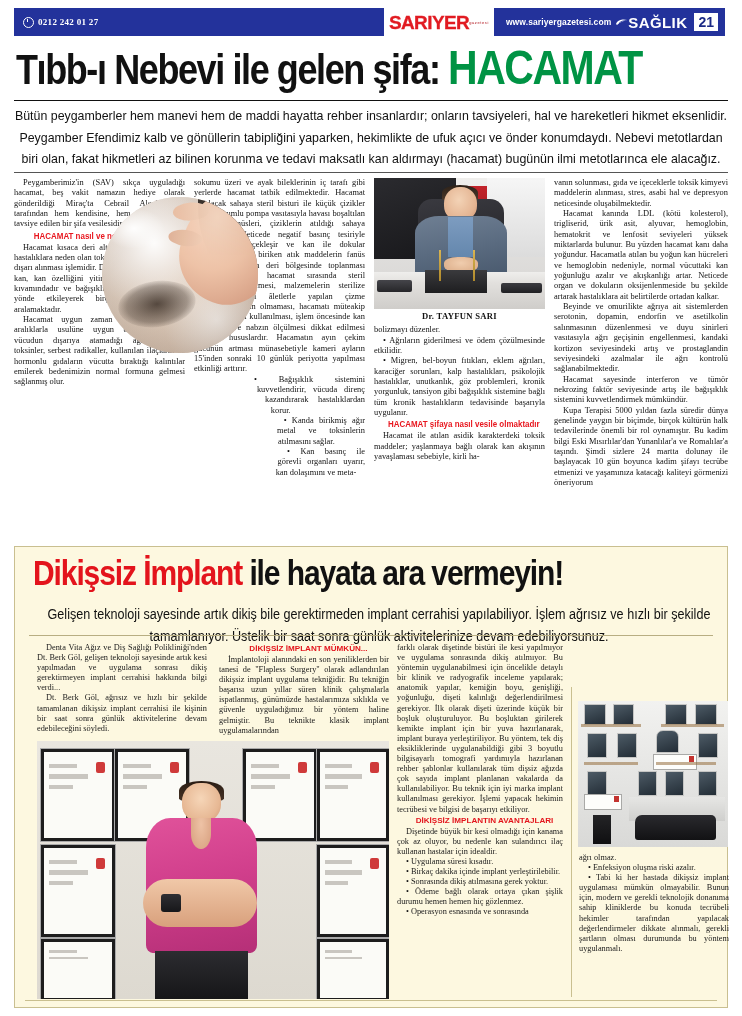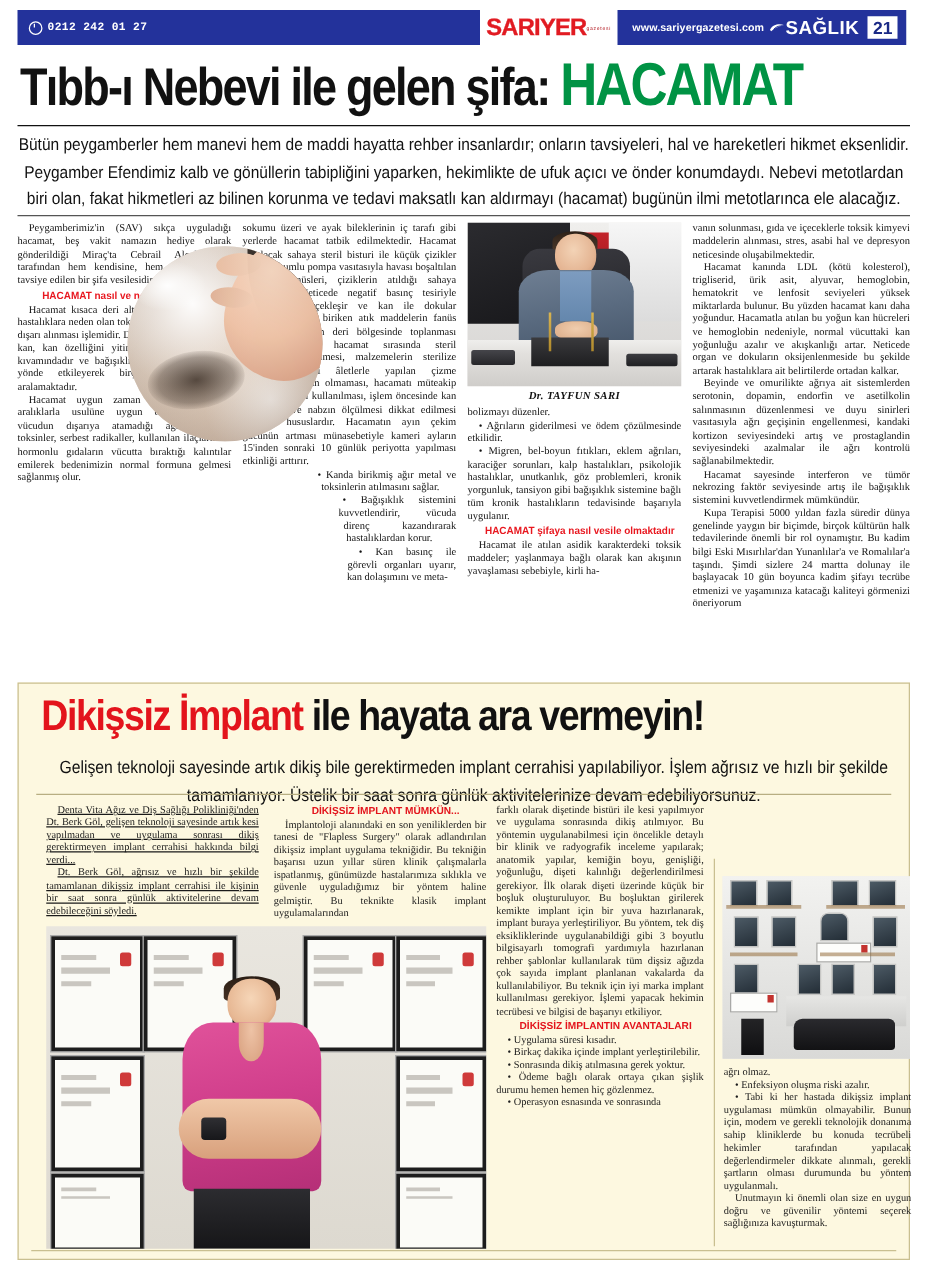--- a/index.html
+++ b/index.html
@@ -15,21 +15,21 @@
   .page{width:742px;height:1016px;position:relative;box-sizing:border-box;}
 
   
   .masthead{
     position:absolute;left:14px;top:8px;width:714px;height:28px;
     background:#23329b;
     display:flex;align-items:center;
   }
   .mh-phone{
     display:flex;align-items:center;gap:4px;
-    color:#fff;font-family:Liberation Mono, monospace;
+    color:#fff;font-family:Liberation Serif, serif;
     font-size:9px;font-weight:bold;letter-spacing:.3px;
     margin-left:9px;
   }
   .phone-ico{
     width:9px;height:9px;border:1.1px solid #fff;border-radius:50%;
     display:inline-block;position:relative;
   }
   .phone-ico::after{
     content:"";position:absolute;left:3.2px;top:1.3px;
     width:1.1px;height:3.3px;background:#fff;
@@ -256,21 +256,21 @@
     position:absolute;left:2%;top:78%;width:20%;height:9%;
     background:linear-gradient(180deg,#45454a,#262629);border-radius:2px;
   }
   .doc-book{
     position:absolute;left:74%;top:80%;width:24%;height:8%;
     background:linear-gradient(180deg,#3c3c40,#202023);border-radius:2px;
   }
   .doc-caption{
     font-family:"Liberation Serif",serif;
     font-size:8.6px;font-weight:bold;text-align:center;
-    letter-spacing:.3px;margin:1px 0 4px 0;color:#111;font-style:italic;
+    letter-spacing:.3px;margin:1px 0 4px 0;color:#111;
   }
 
   
   .ad{
     position:absolute;left:14px;top:546px;width:714px;height:462px;
     background:#fdf8e0;
     border:1px solid #c9bf90;
     box-sizing:border-box;
   }
   .ad-head{
@@ -297,21 +297,21 @@
     text-align:justify;color:#1a1a1a;
   }
   .ad-col p{margin:0;text-indent:9px;}
   .ad-col p.noind{text-indent:0;}
   .ad-sub{
     font-family:"Liberation Sans",sans-serif;
     font-weight:bold;font-size:8.1px;line-height:12px;
     color:#e3141c;text-align:center;text-indent:0;
     margin:4px 0 1px 0;
   }
-  #adcol1{left:22px;top:96px;width:170px;text-decoration:underline;}
+  #adcol1{left:22px;top:96px;width:170px;}
   #adcol2{left:204px;top:96px;width:170px;}
   #adcol3{left:382px;top:96px;width:166px;}
   #adcol4{left:564px;top:142px;width:150px;}
 
   
   .photo-diplomas{
     position:absolute;left:22px;top:194px;width:352px;height:258px;
     background:linear-gradient(180deg,#e9e6df 0%,#ddd9d0 100%);
     overflow:hidden;
   }
@@ -454,22 +454,22 @@
       <p>Peygamberimiz'in (SAV) sıkça uyguladığı hacamat, beş vakit namazın hediye olarak gönderildiği Miraç'ta Cebrail Aleyhisselam tarafından hem kendisine, hem de ümmetine tavsiye edilen bir şifa vesilesidir.</p>
       <p class="subhead">HACAMAT nasıl ve ne zaman yapılır?</p>
       <p>Hacamat kısaca deri altında birikmiş, vücutta hastalıklara neden olan toksik kanın vakumlanarak dışarı alınması işlemidir. Deri altında birikmiş olan kan, kan özelliğini yitirmiş koyu renkli pelte kıvamındadır ve bağışıklık sistemimizi olumsuz yönde etkileyerek birçok hastalığa kapı aralamaktadır.</p>
       <p>Hacamat uygun zaman dilimlerinde belli aralıklarla usulüne uygun olarak yapılırsa, vücudun dışarıya atamadığı ağır metaller, toksinler, serbest radikaller, kullanılan ilaçların ve hormonlu gıdaların vücutta bıraktığı kalıntılar emilerek bedenimizin normal formuna gelmesi sağlanmış olur.</p>
       <div class="wrap-left"></div>
     </div>
 
     <div class="col" id="col2">
       <p class="noind">sokumu üzeri ve ayak bileklerinin iç tarafı gibi yerlerde hacamat tatbik edilmektedir. Hacamat yapılacak sahaya steril bisturi ile küçük çizikler atılır. Vakumlu pompa vasıtasıyla havası boşaltılan hacamat fanüsleri, çiziklerin atıldığı sahaya yerleştirilir. Neticede negatif basınç tesiriyle vakumlama gerçekleşir ve kan ile dokular arasındaki sıvıda biriken atık maddelerin fanüs içine doğru şişen deri bölgesinde toplanması sağlanır. Tabiki hacamat sırasında steril eldivenlerin giyilmesi, malzemelerin sterilize edilmesi, kesici âletlerle yapılan çizme işlemlerinin derin olmaması, hacamatı müteakip antiseptik krem kullanılması, işlem öncesinde kan basıncının ve nabzın ölçülmesi dikkat edilmesi gereken hususlardır. Hacamatın ayın çekim gücünün artması münasebetiyle kameri ayların 15'inden sonraki 10 günlük periyotta yapılması etkinliği arttırır.</p>
       <div class="wrap-right"></div>
+      <p>• Bağışıklık sistemini kuvvetlendirir, vücuda direnç kazandırarak hastalıklardan korur.</p>
       <p>• Kanda birikmiş ağır metal ve toksinlerin atılmasını sağlar.</p>
-      <p>• Bağışıklık sistemini kuvvetlendirir, vücuda direnç kazandırarak hastalıklardan korur.</p>
       <p>• Kan basınç ile görevli organları uyarır, kan dolaşımını ve meta-</p>
     </div>
 
     <div class="col" id="col3">
       <div class="doc-photo">
         <div class="doc-bg-dark"></div>
         <div class="doc-bg-red"></div>
         <div class="doc-bg-white"></div>
         <div class="doc-chair"></div>
         <div class="doc-hair"></div>
@@ -516,20 +516,21 @@
     </div>
 
     <div class="ad-col" id="adcol2">
       <p class="ad-sub">DİKİŞSİZ İMPLANT MÜMKÜN...</p>
       <p>İmplantoloji alanındaki en son yeniliklerden bir tanesi de "Flapless Surgery" olarak adlandırılan dikişsiz implant uygulama tekniğidir. Bu tekniğin başarısı uzun yıllar süren klinik çalışmalarla ispatlanmış, günümüzde hastalarımıza sıklıkla ve güvenle uyguladığımız bir yöntem haline gelmiştir. Bu teknikte klasik implant uygulamalarından</p>
     </div>
 
     <div class="ad-col" id="adcol3">
       <p class="noind">farklı olarak dişetinde bistüri ile kesi yapılmıyor ve uygulama sonrasında dikiş atılmıyor. Bu yöntemin uygulanabilmesi için öncelikle detaylı bir klinik ve radyografik inceleme yapılarak; anatomik yapılar, kemiğin boyu, genişliği, yoğunluğu, dişeti kalınlığı değerlendirilmesi gerekiyor. İlk olarak dişeti üzerinde küçük bir boşluk oluşturuluyor. Bu boşluktan girilerek kemikte implant için bir yuva hazırlanarak, implant buraya yerleştiriliyor. Bu yöntem, tek diş eksikliklerinde uygulanabildiği gibi 3 boyutlu bilgisayarlı tomografi yardımıyla hazırlanan rehber şablonlar kullanılarak tüm dişsiz ağızda çok sayıda implant planlanan vakalarda da kullanılabiliyor. Bu teknik için iyi marka implant kullanılması gerekiyor. İşlemi yapacak hekimin tecrübesi ve bilgisi de başarıyı etkiliyor.</p>
       <p class="ad-sub">DİKİŞSİZ İMPLANTIN AVANTAJLARI</p>
+      <p>Dişetinde büyük bir kesi olmadığı için kanama çok az oluyor, bu nedenle kan sulandırıcı ilaç kullanan hastalar için idealdir.</p>
       <p>• Uygulama süresi kısadır.</p>
       <p>• Birkaç dakika içinde implant yerleştirilebilir.</p>
       <p>• Sonrasında dikiş atılmasına gerek yoktur.</p>
       <p>• Ödeme bağlı olarak ortaya çıkan şişlik durumu hemen hemen hiç gözlenmez.</p>
       <p>• Operasyon esnasında ve sonrasında</p>
     </div>
 
     <div class="ad-inner-rule"></div>
 
     <div class="photo-building">
@@ -554,21 +555,20 @@
       <div class="sign" style="left:4%;top:64%;width:24%;height:9%;"></div>
       <div class="garage"></div>
       <div class="door"></div>
       <div class="van"></div>
     </div>
 
     <div class="ad-col" id="adcol4" style="top:306px;">
       <p class="noind">ağrı olmaz.</p>
       <p>• Enfeksiyon oluşma riski azalır.</p>
       <p>• Tabi ki her hastada dikişsiz implant uygulaması mümkün olmayabilir. Bunun için, modern ve gerekli teknolojik donanıma sahip kliniklerde bu konuda tecrübeli hekimler tarafından yapılacak değerlendirmeler dikkate alınmalı, gerekli şartların olması durumunda bu yöntem uygulanmalı.</p>
-      <p>Unutmayın ki önemli olan size en uygun doğru ve güvenilir yöntemi seçerek sağlığınıza kavuşturmak.</p>
     </div>
 
     <div class="photo-diplomas">
       <div class="frame" style="left:4px;top:8px;width:68px;height:86px;">
           <i></i>
           <i class="l2"></i>
           <i class="l3"></i>
           <b></b>
         </div>
       <div class="frame" style="left:78px;top:8px;width:68px;height:86px;">

